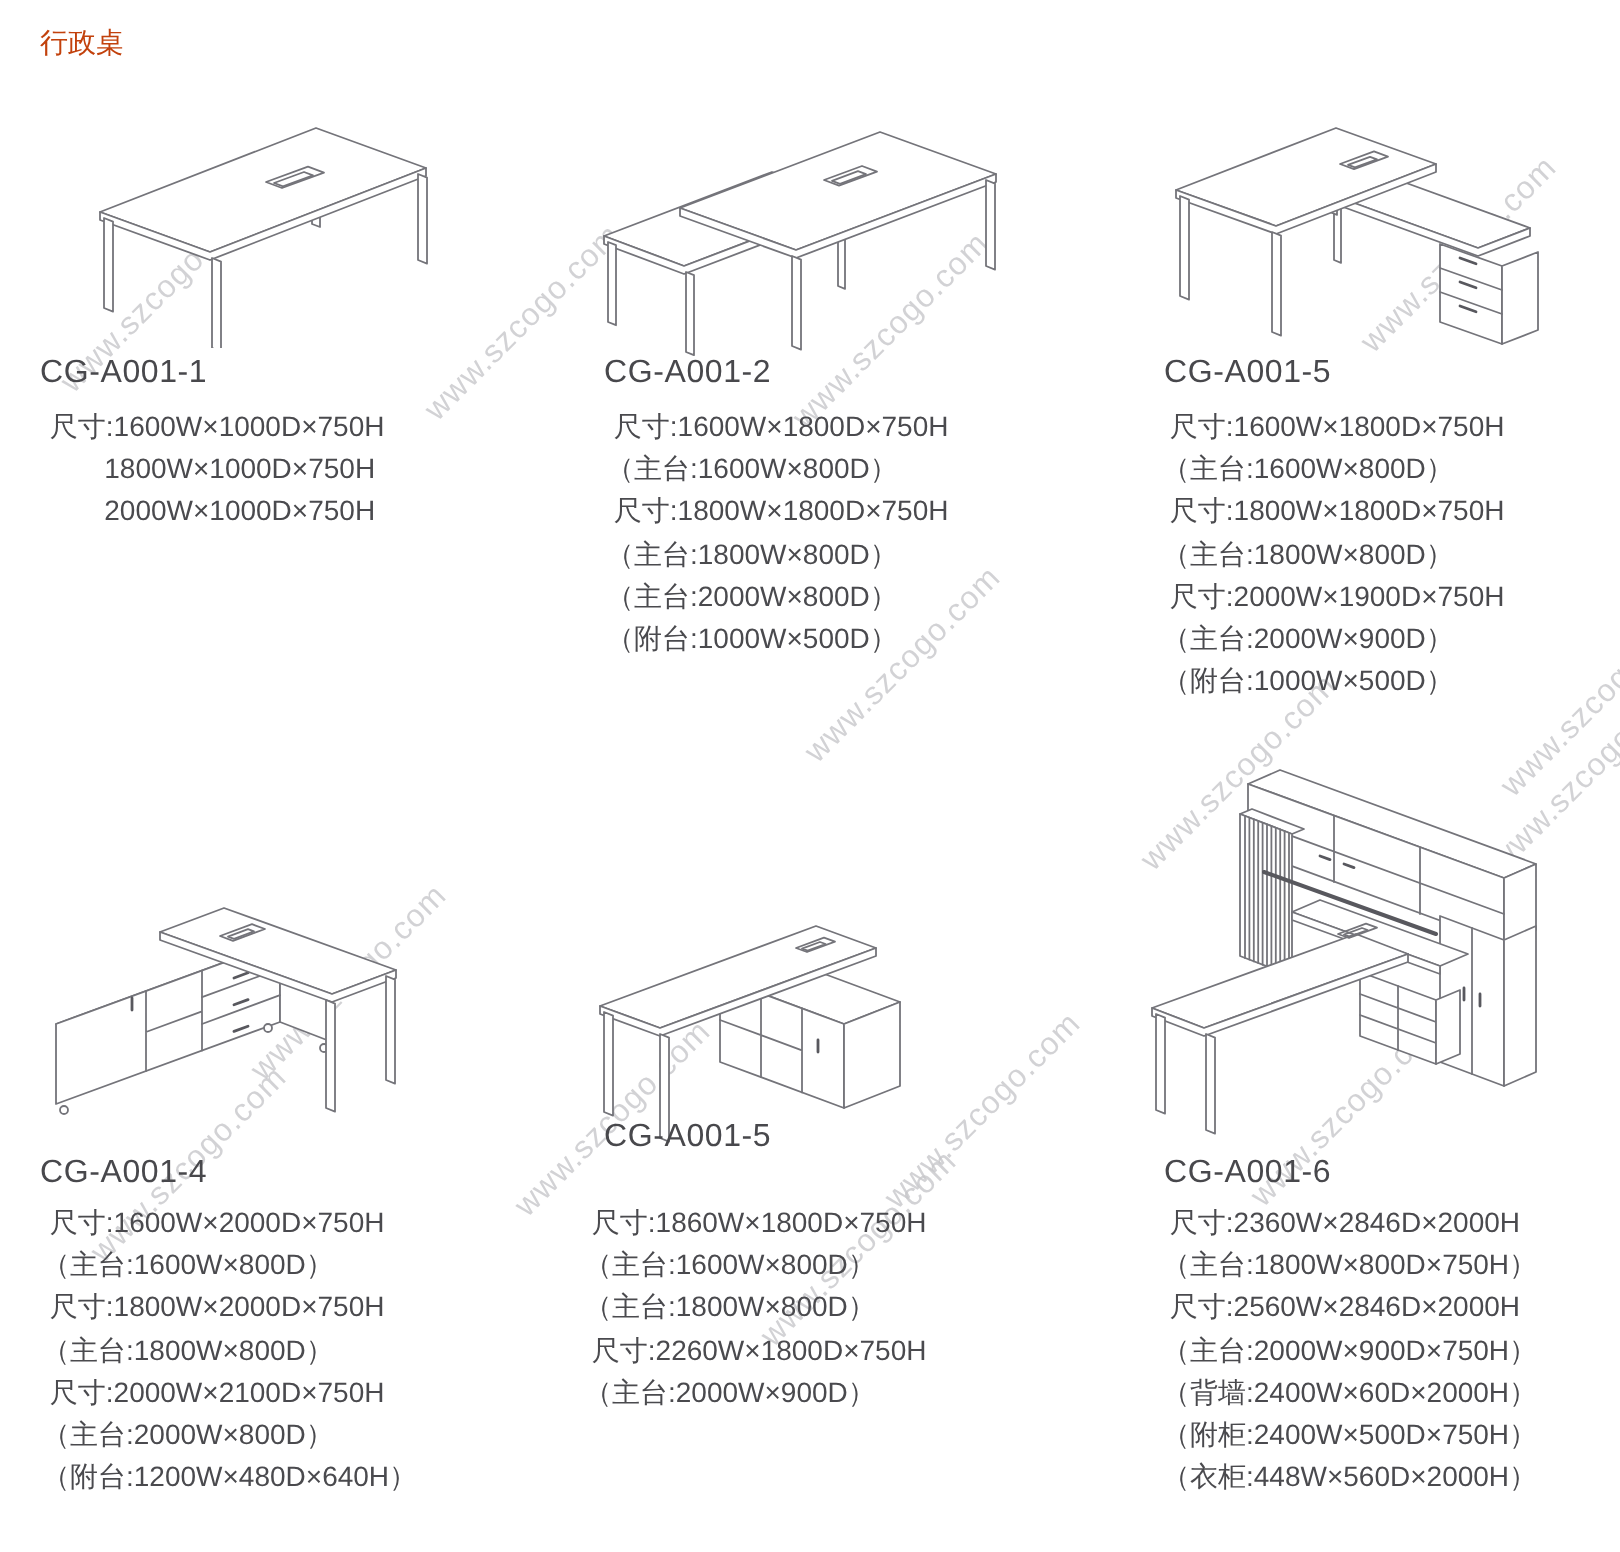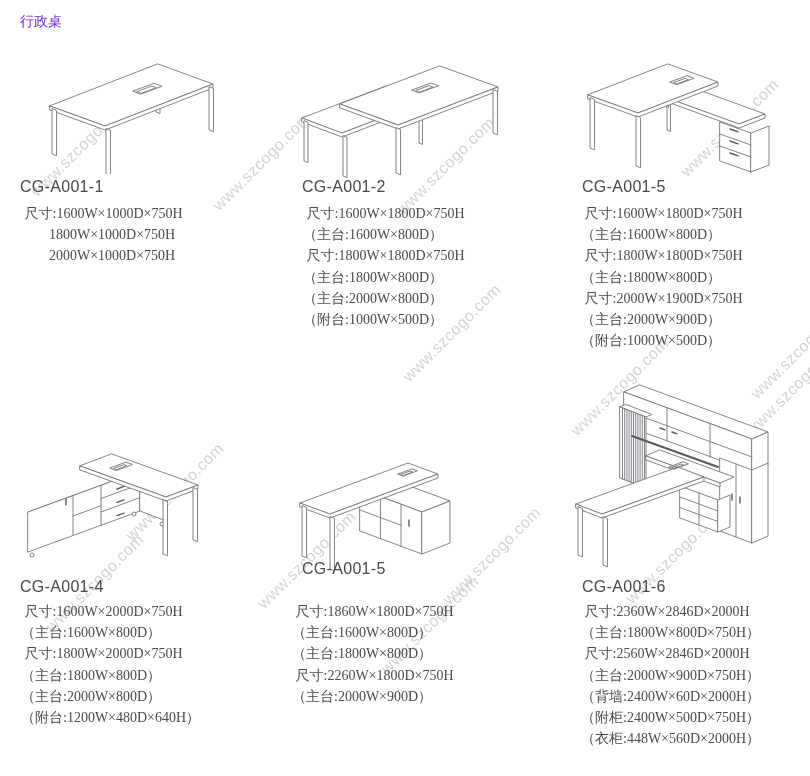--- a/index.html
+++ b/index.html
@@ -1,20 +1,20 @@
 <!DOCTYPE html>
 <html><head>
 <meta charset="utf-8">
 <style>
   html,body{margin:0;padding:0;background:#fff;}
   #page{position:relative;width:810px;height:776px;background:#ffffff;overflow:hidden;
         font-family:"Liberation Sans","DejaVu Sans",sans-serif;}
-  .title{position:absolute;left:20px;top:13px;font-size:14px;color:#6d28d9;}
+  .title{position:absolute;left:20px;top:13px;font-size:14px;color:#c2410c;}
   .code{position:absolute;font-size:16px;color:#48484c;text-align:left;letter-spacing:.3px;}
-  .specs{position:absolute;font-size:14px;color:#4a4a4e;line-height:21.2px;width:275px;font-family:Liberation Serif, serif;}
+  .specs{position:absolute;font-size:14px;color:#4a4a4e;line-height:21.2px;width:275px;}
   .spec-line{white-space:pre;}
   .wm{position:absolute;font-size:16px;color:#c8c8cb;opacity:.8;white-space:nowrap;
       transform:translate(-50%,-50%) rotate(-45deg);letter-spacing:.5px;pointer-events:none;}
   svg.draw{position:absolute;}
   svg.draw path, svg.draw line{stroke:#74747a;stroke-width:.9;fill:none;stroke-linejoin:round;stroke-linecap:round;}
   svg.draw .f{fill:#ffffff;}
   svg.draw .dk{stroke:#58585e;stroke-width:1.4;}
   svg.draw .ch{stroke:#58585e;stroke-width:2;}
   svg.draw circle{stroke:#74747a;stroke-width:.9;fill:#fff;}
 </style>
@@ -169,20 +169,21 @@
       <div class="spec-line">（主台:1800W×800D）</div>
       <div class="spec-line"> 尺寸:2000W×1900D×750H</div>
       <div class="spec-line">（主台:2000W×900D）</div>
       <div class="spec-line">（附台:1000W×500D）</div>
     </div>
   <div class="specs" style="left:21px;top:601px">
       <div class="spec-line"> 尺寸:1600W×2000D×750H</div>
       <div class="spec-line">（主台:1600W×800D）</div>
       <div class="spec-line"> 尺寸:1800W×2000D×750H</div>
       <div class="spec-line">（主台:1800W×800D）</div>
+      <div class="spec-line"> 尺寸:2000W×2100D×750H</div>
       <div class="spec-line">（主台:2000W×800D）</div>
       <div class="spec-line">（附台:1200W×480D×640H）</div>
     </div>
   <div class="specs" style="left:292px;top:601px">
       <div class="spec-line"> 尺寸:1860W×1800D×750H</div>
       <div class="spec-line">（主台:1600W×800D）</div>
       <div class="spec-line">（主台:1800W×800D）</div>
       <div class="spec-line"> 尺寸:2260W×1800D×750H</div>
       <div class="spec-line">（主台:2000W×900D）</div>
     </div>

